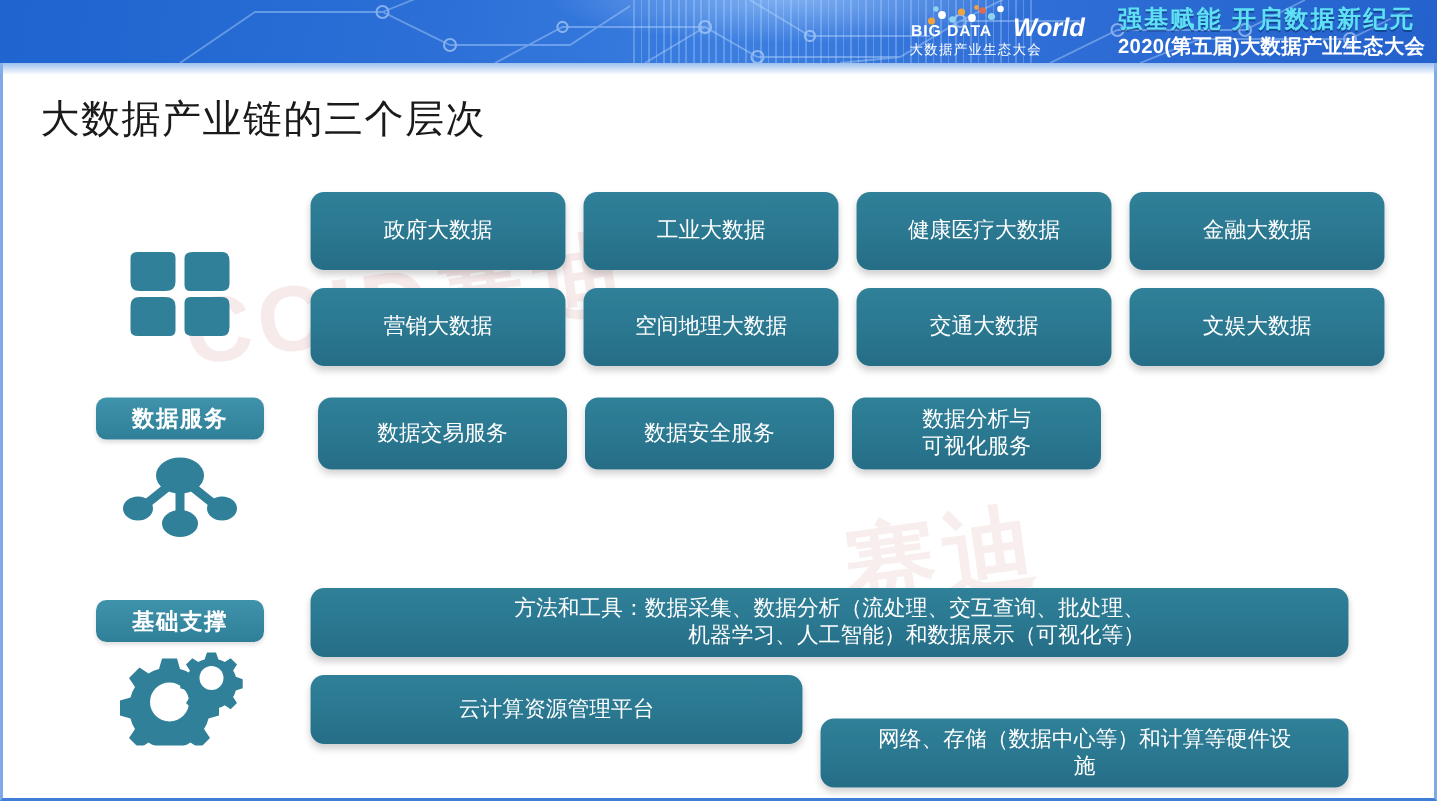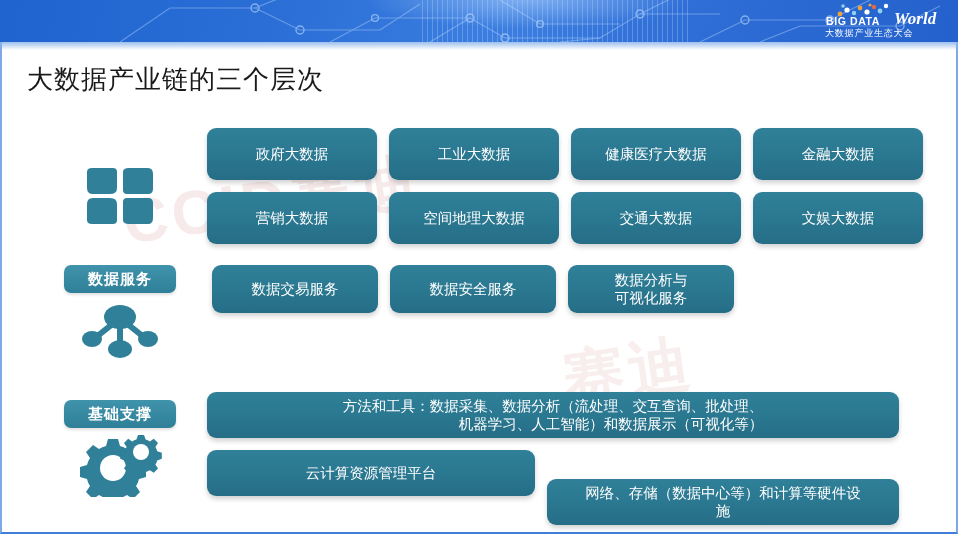--- a/index.html
+++ b/index.html
@@ -47,21 +47,21 @@
   }
   #bdw-logo { position: relative; width: 128px; height: 38px; color: #ffffff; }
   #bdw-dots { position: absolute; left: 12px; top: 1px; width: 58px; height: 15px; }
   #bdw-line1 {
     position: absolute; left: 4px; top: 14px;
     font-size: 10.5px; font-weight: bold; letter-spacing: .6px; line-height: 11px;
     white-space: nowrap;
   }
   #bdw-world {
     position: absolute; left: 72px; top: 8px;
-    font-size: 17px; font-weight: bold; font-style: italic; line-height: 17px; font-family: Liberation Serif, serif;
+    font-size: 17px; font-weight: bold; font-style: italic; line-height: 17px;
   }
   #bdw-line2 {
     position: absolute; left: 3px; top: 26px;
     font-size: 9px; letter-spacing: .8px; line-height: 10px; white-space: nowrap;
   }
   #slogan-block { margin-left: 6px; padding-left: 8px; }
   #slogan-1 {
     font-size: 16px; font-weight: bold; color: #5fe0f5; letter-spacing: 1.5px;
     line-height: 19px; white-space: nowrap;
     text-shadow: 0 1px 0 rgba(0,40,90,.5);
@@ -185,20 +185,24 @@
             <circle cx="46" cy="8" r="2.4" fill="#8fd3f0"></circle>
             <circle cx="52" cy="3" r="2.2" fill="#ffffff"></circle>
             <circle cx="9" cy="3" r="1.8" fill="#8fd3f0"></circle>
             <circle cx="36" cy="2" r="1.6" fill="#f0a23c"></circle>
           </g>
         </svg>
         <div id="bdw-line1">BIG DATA</div>
         <div id="bdw-world">World</div>
         <div id="bdw-line2">大数据产业生态大会</div>
       </div>
+      <div id="slogan-block">
+        <div id="slogan-1">强基赋能  开启数据新纪元</div>
+        <div id="slogan-2">2020(第五届)大数据产业生态大会</div>
+      </div>
     </div>
   </div>
   <div id="header-bottom-fade"></div>
 
   <div id="page-title">大数据产业链的三个层次</div>
 
   <div class="wm" id="wm1">CCID赛迪</div>
   <div class="wm" id="wm2">赛迪</div>
 
   <div class="layer" id="layer-1">

